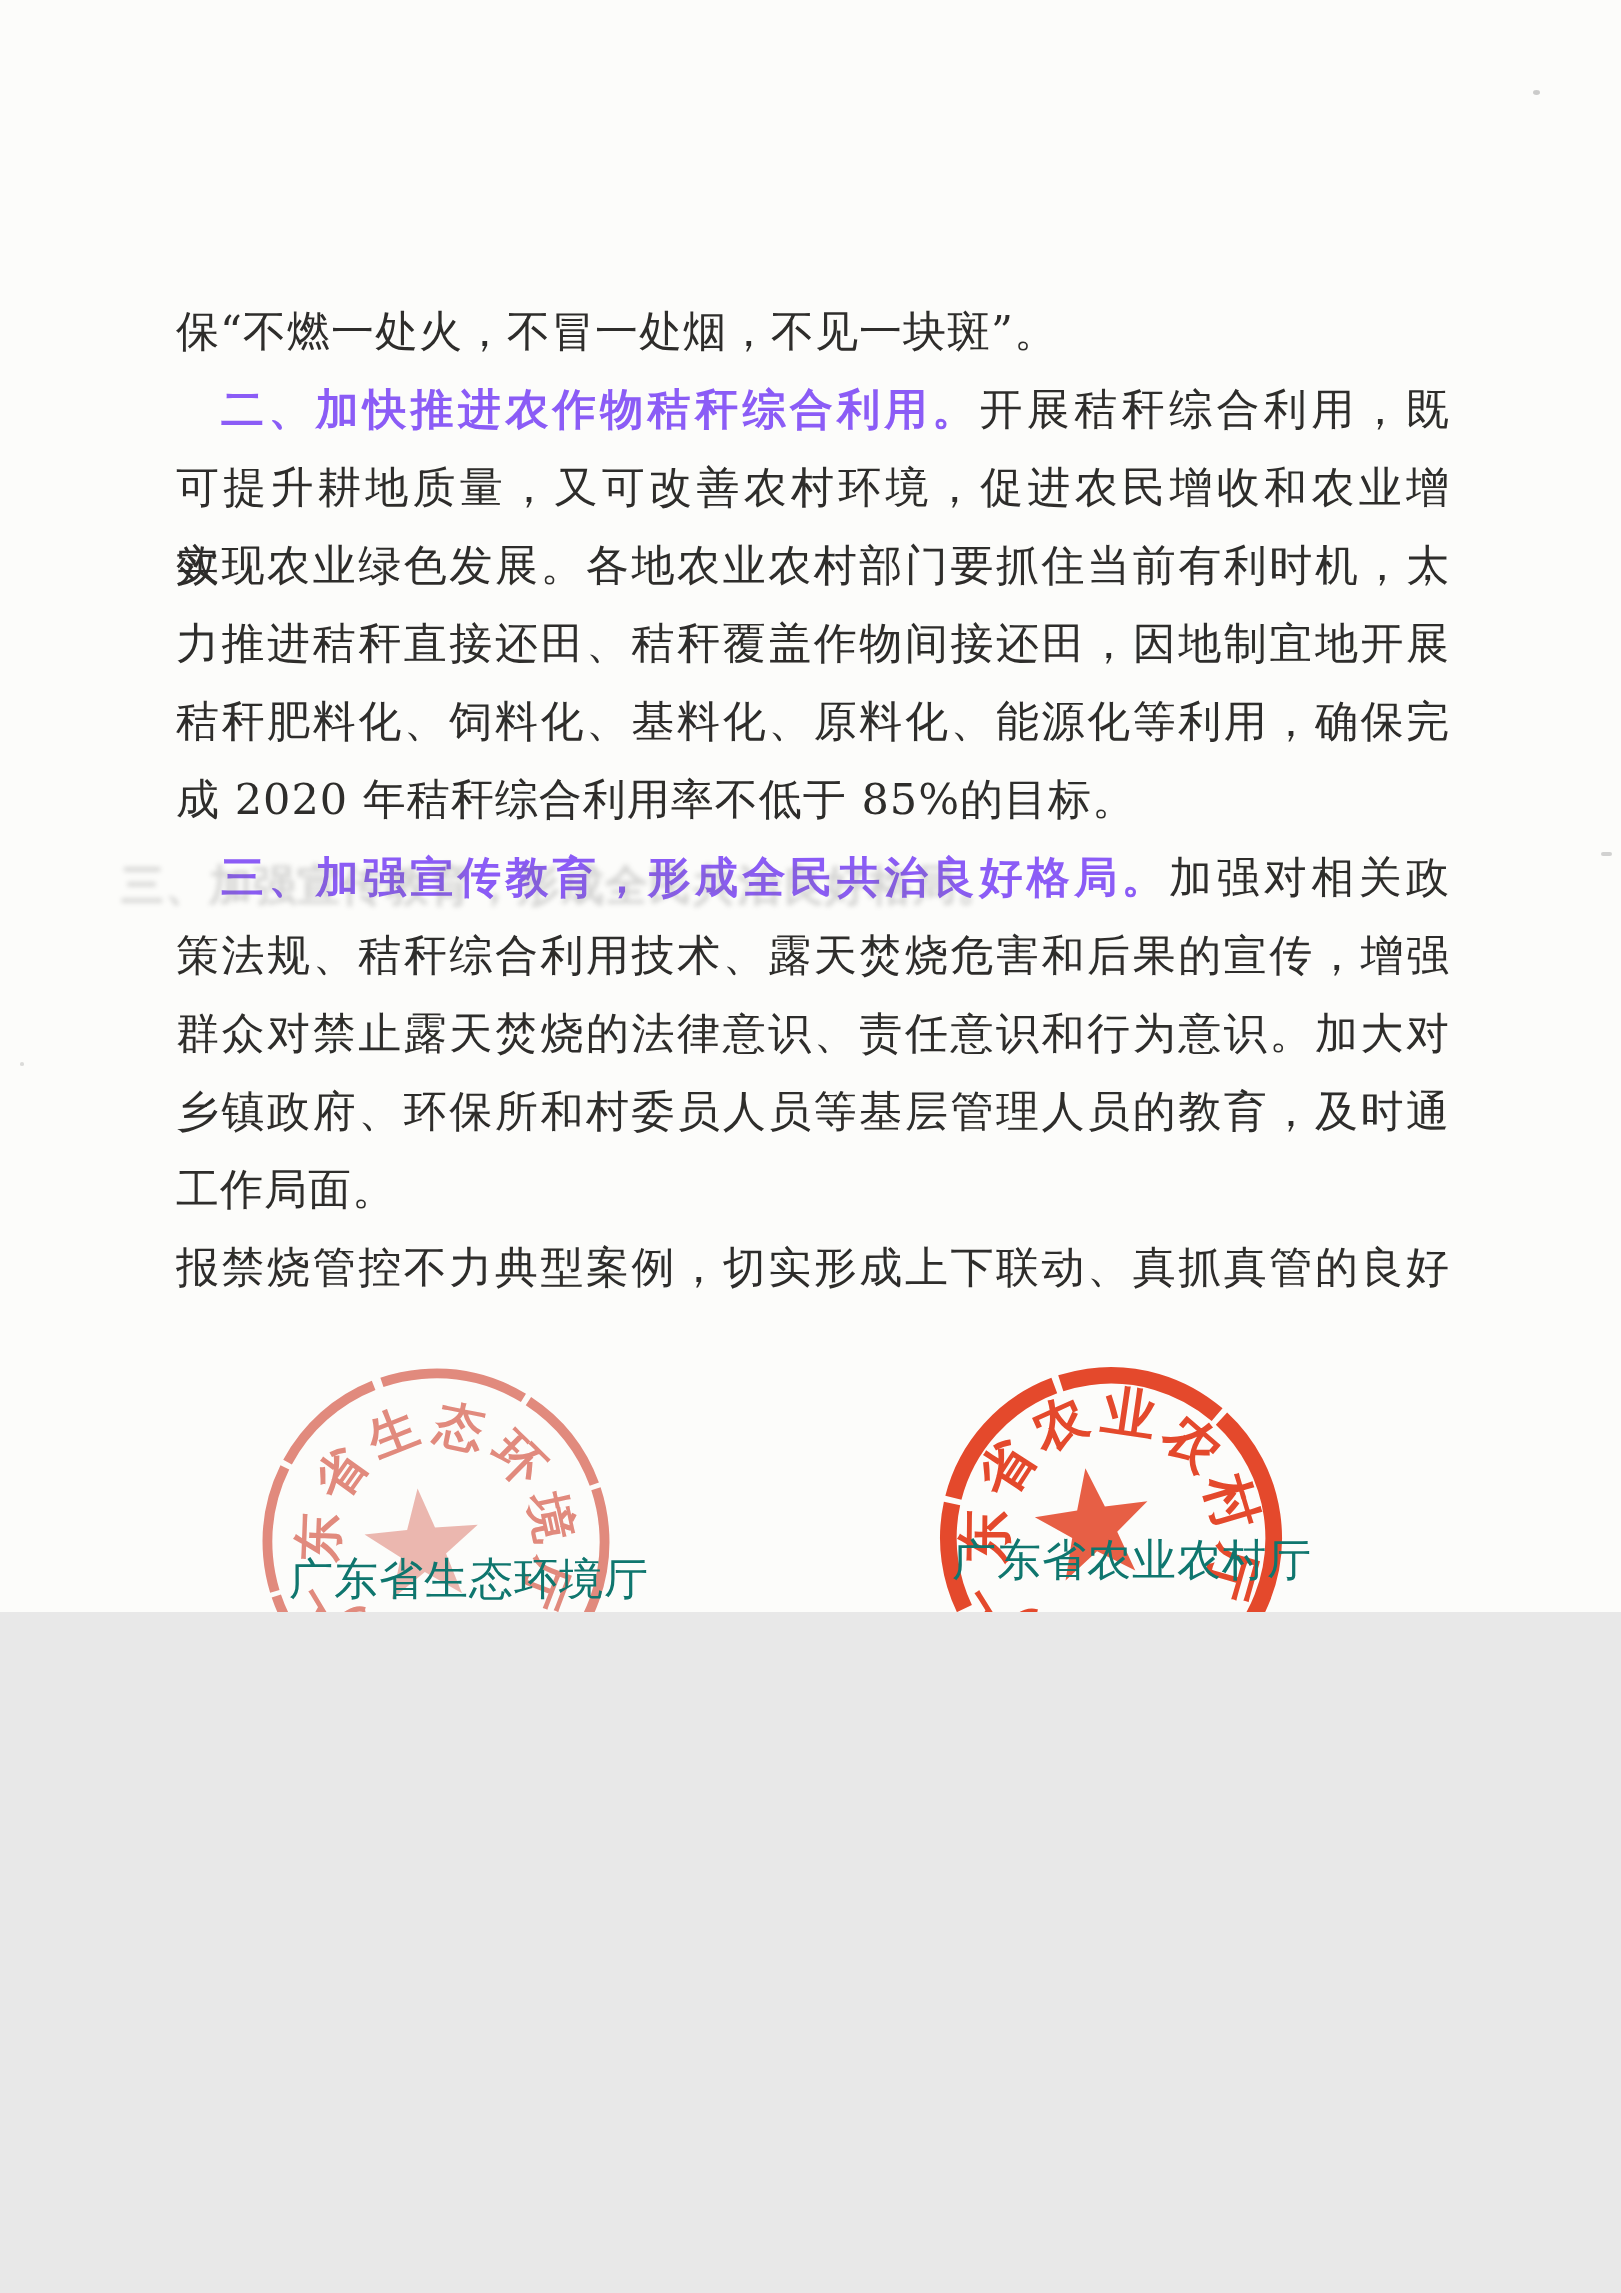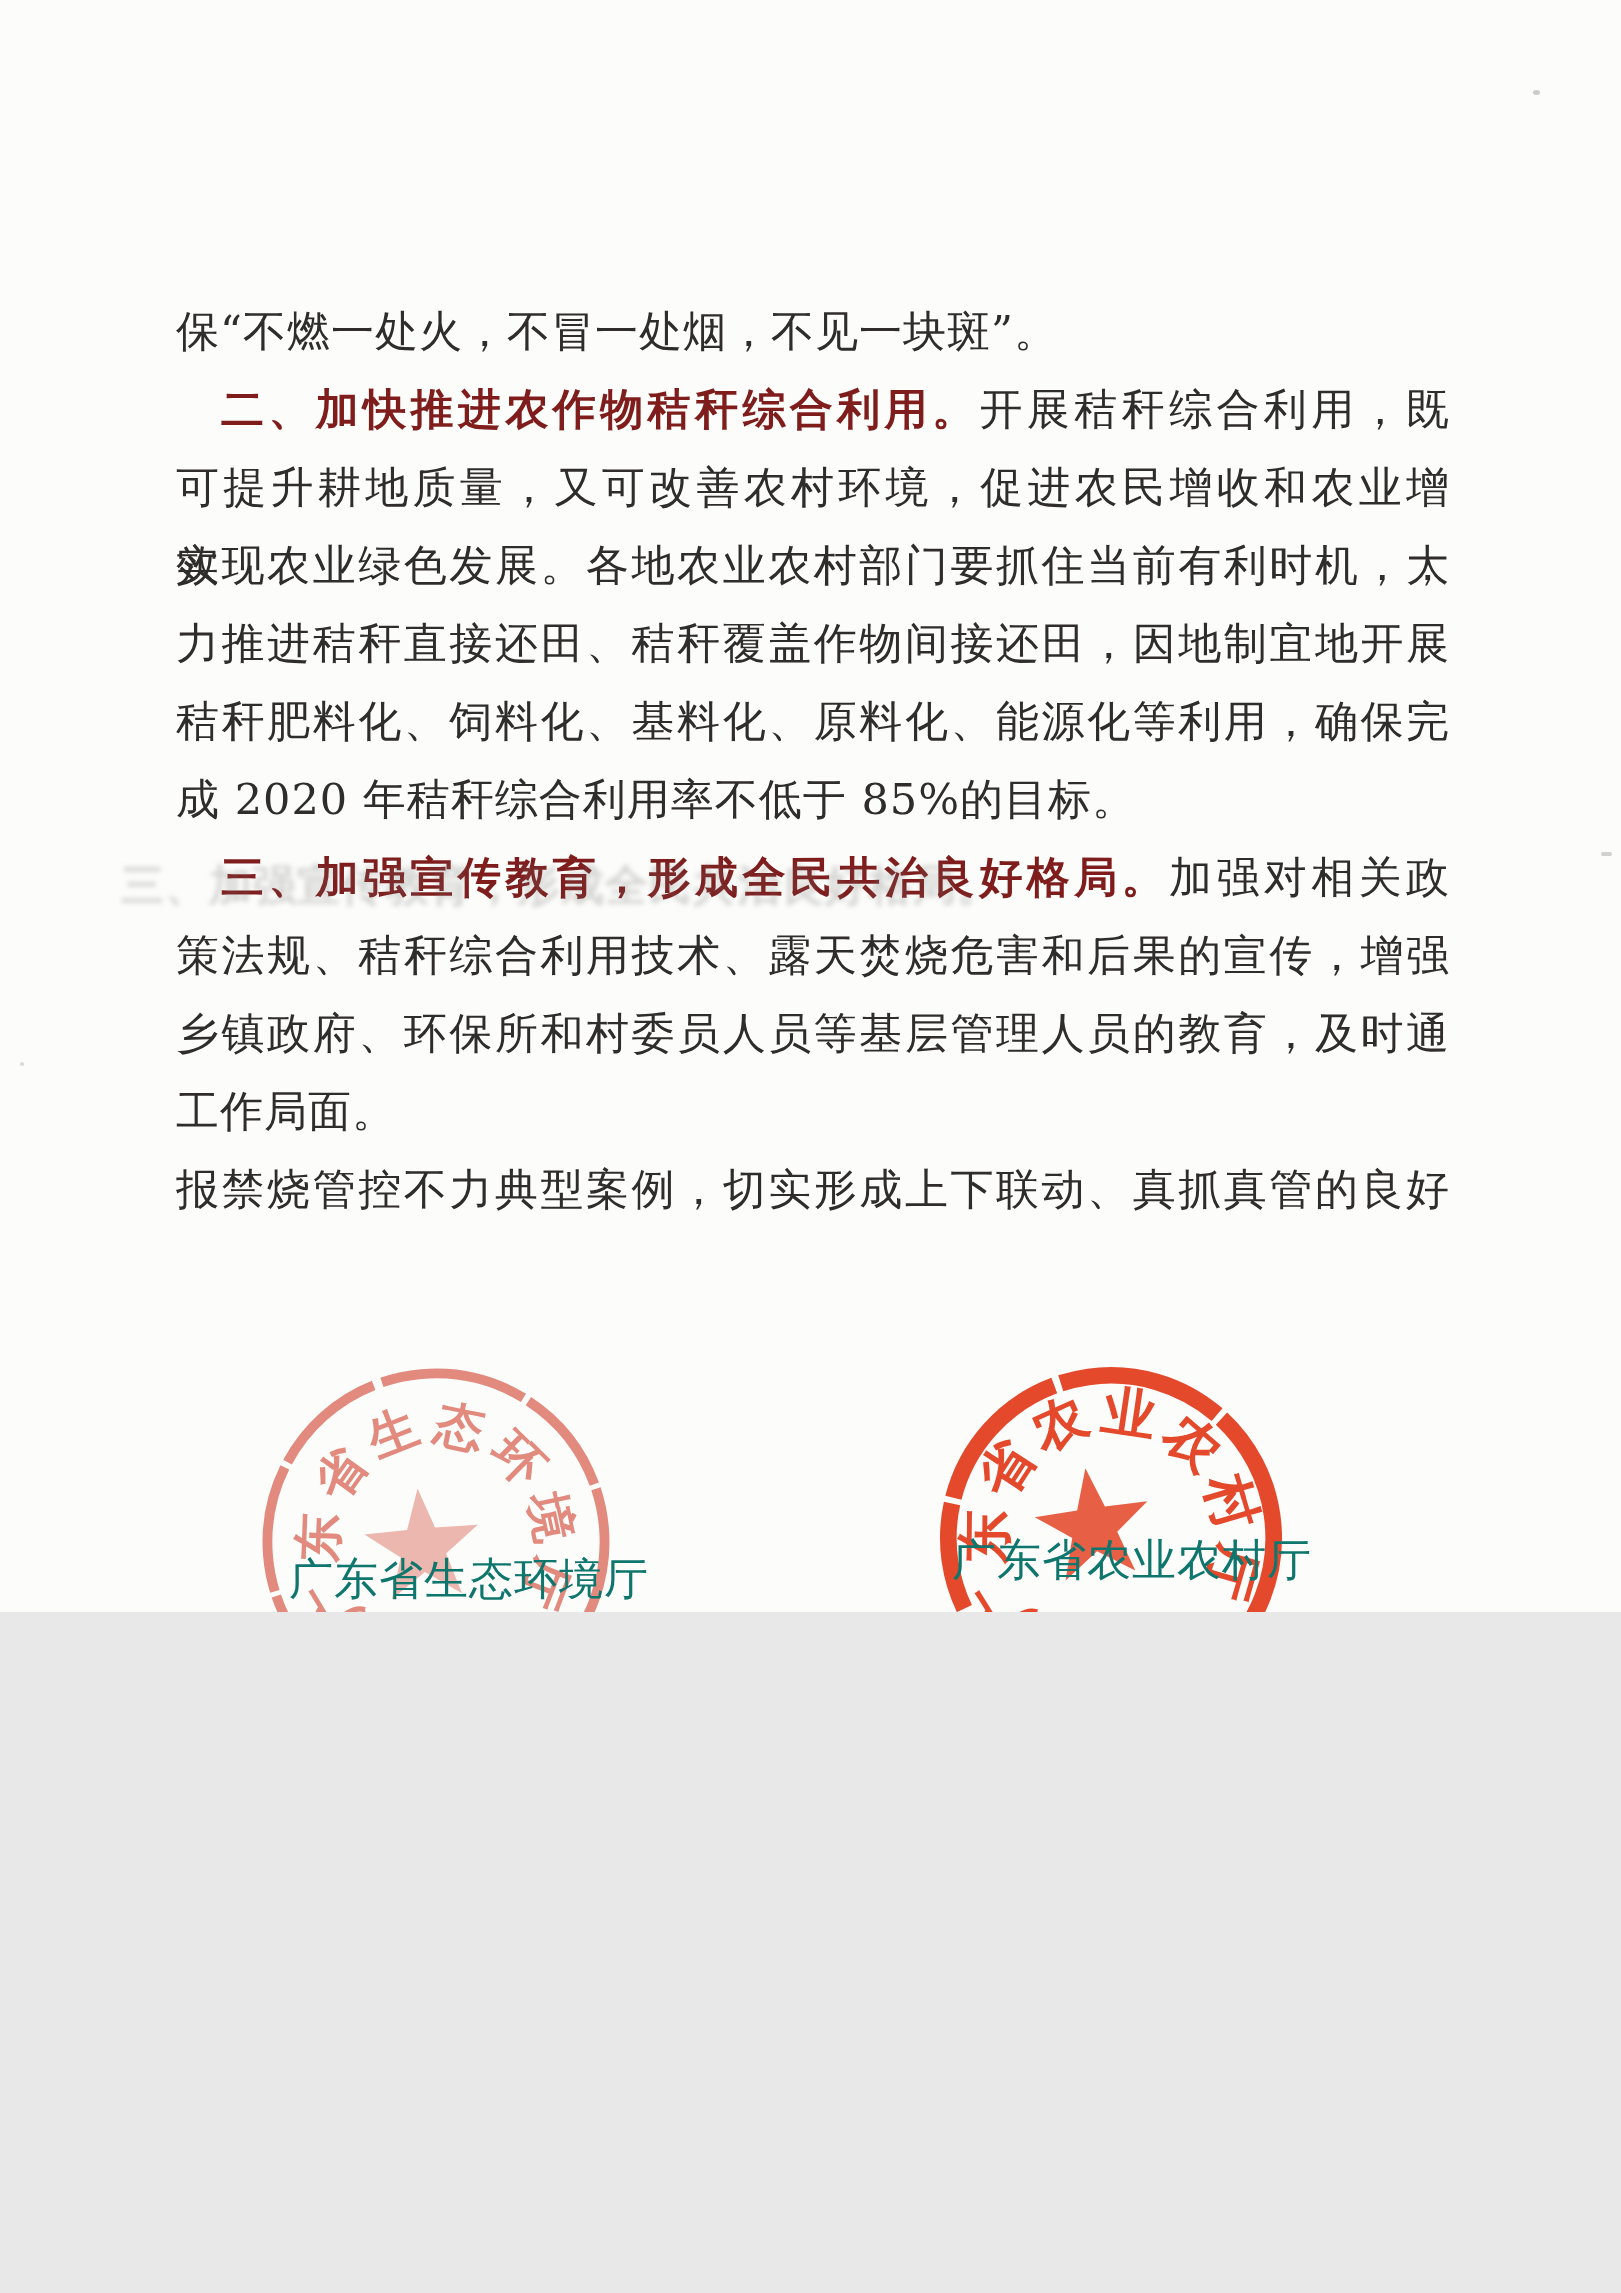--- a/index.html
+++ b/index.html
@@ -25,21 +25,21 @@
     box-sizing:border-box;
     height:78px;
     line-height:78px;
     font-size:43px;
     letter-spacing:1px;
     text-align:left;
   }
   .line.justify { text-align:justify; text-align-last:justify; }
   .line.indent  { padding-left:45px; }
   .seg      { font-family:"DejaVu Serif","Liberation Serif",serif; font-weight:400; }
-  .seg-bold { font-family:"DejaVu Sans","Liberation Sans",sans-serif; font-weight:700; color:#7f1d1d; }
+  .seg-bold { font-family:"DejaVu Sans","Liberation Sans",sans-serif; font-weight:700; color:#8b5cf6; }
   .ghost {
     position:absolute;
     left:-55px; top:7.8px;
     color:#6d6d6d; opacity:.28;
     filter:blur(2.9px);
     font-family:"DejaVu Sans","Liberation Sans",sans-serif;
     font-weight:700;
     letter-spacing:1px;
     pointer-events:none;
     white-space:nowrap;
@@ -109,20 +109,21 @@
   <div id="body-lines" class="body-text">
       <div class="line"><span class="seg">保“不燃一处火，不冒一处烟，不见一块斑”。</span></div>
       <div class="line justify indent"><span class="seg seg-bold">二、加快推进农作物秸秆综合利用。</span><span class="seg">开展秸秆综合利用，既</span></div>
       <div class="line justify"><span class="seg">可提升耕地质量，又可改善农村环境，促进农民增收和农业增效，</span></div>
       <div class="line justify"><span class="seg">实现农业绿色发展。各地农业农村部门要抓住当前有利时机，大</span></div>
       <div class="line justify"><span class="seg">力推进秸秆直接还田、秸秆覆盖作物间接还田，因地制宜地开展</span></div>
       <div class="line justify"><span class="seg">秸秆肥料化、饲料化、基料化、原料化、能源化等利用，确保完</span></div>
       <div class="line"><span class="seg">成 2020 年秸秆综合利用率不低于 85%的目标。</span></div>
       <div class="line justify indent"><span class="seg seg-bold">三、加强宣传教育，形成全民共治良好格局。</span><span class="seg">加强对相关政</span><span class="ghost">三、加强宣传教育，形成全民共治良好格局。</span></div>
       <div class="line justify"><span class="seg">策法规、秸秆综合利用技术、露天焚烧危害和后果的宣传，增强</span></div>
+      <div class="line justify"><span class="seg">群众对禁止露天焚烧的法律意识、责任意识和行为意识。加大对</span></div>
       <div class="line justify"><span class="seg">乡镇政府、环保所和村委员人员等基层管理人员的教育，及时通</span></div>
       <div class="line"><span class="seg">工作局面。</span></div>
       <div class="line justify"><span class="seg">报禁烧管控不力典型案例，切实形成上下联动、真抓真管的良好</span></div>
     </div>
 
   <div id="seal-0" class="seal faded" style="left: 240px; top: 1346px;"><svg width="392" height="392" viewBox="0 0 400 400">
         <g transform="rotate(-5 200 200)" opacity="0.78">
           <circle cx="200" cy="200" r="172" fill="none" stroke="#d9695a" stroke-width="10" stroke-dasharray="150 6 110 5 125 8 95 5 130 6 120 9"></circle>
           <polygon points="186.0,144.0 200.3,185.3 244.0,186.1 209.2,212.5 221.9,254.4 186.0,229.4 150.1,254.4 162.8,212.5 128.0,186.1 171.7,185.3" fill="#d9695a" fill-opacity="0.6"></polygon>
           <text transform="translate(92.1 252.6) rotate(-116.0)" text-anchor="middle" dominant-baseline="central" font-size="50" font-weight="700" fill="#d9695a">广</text>

